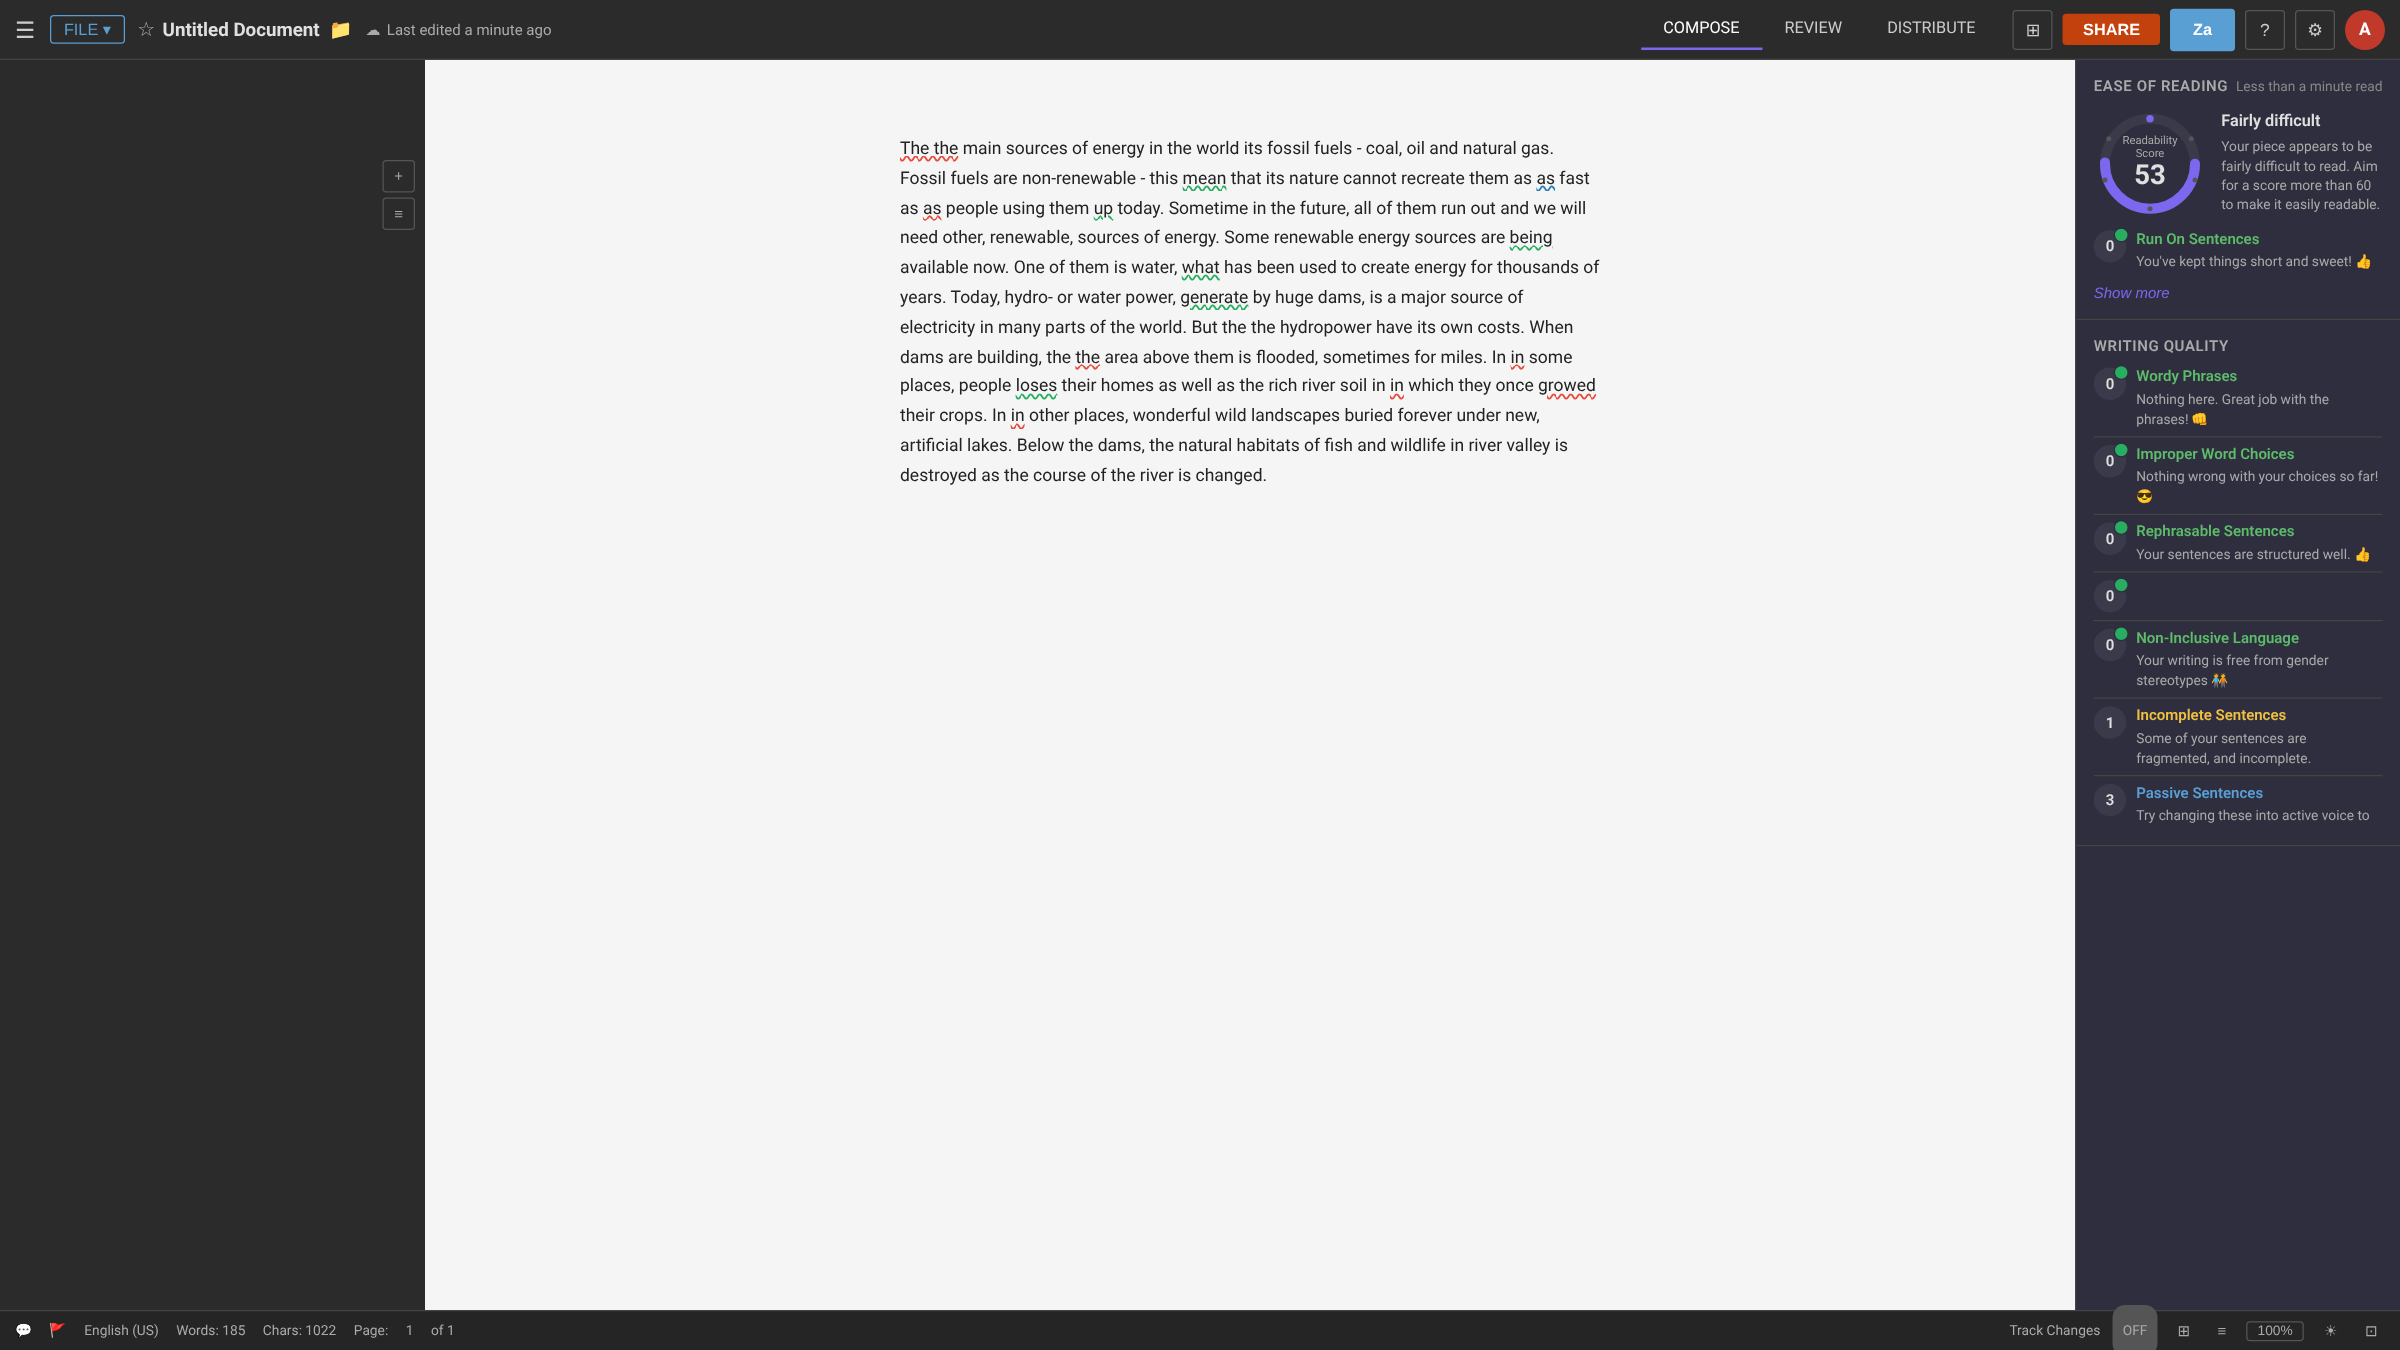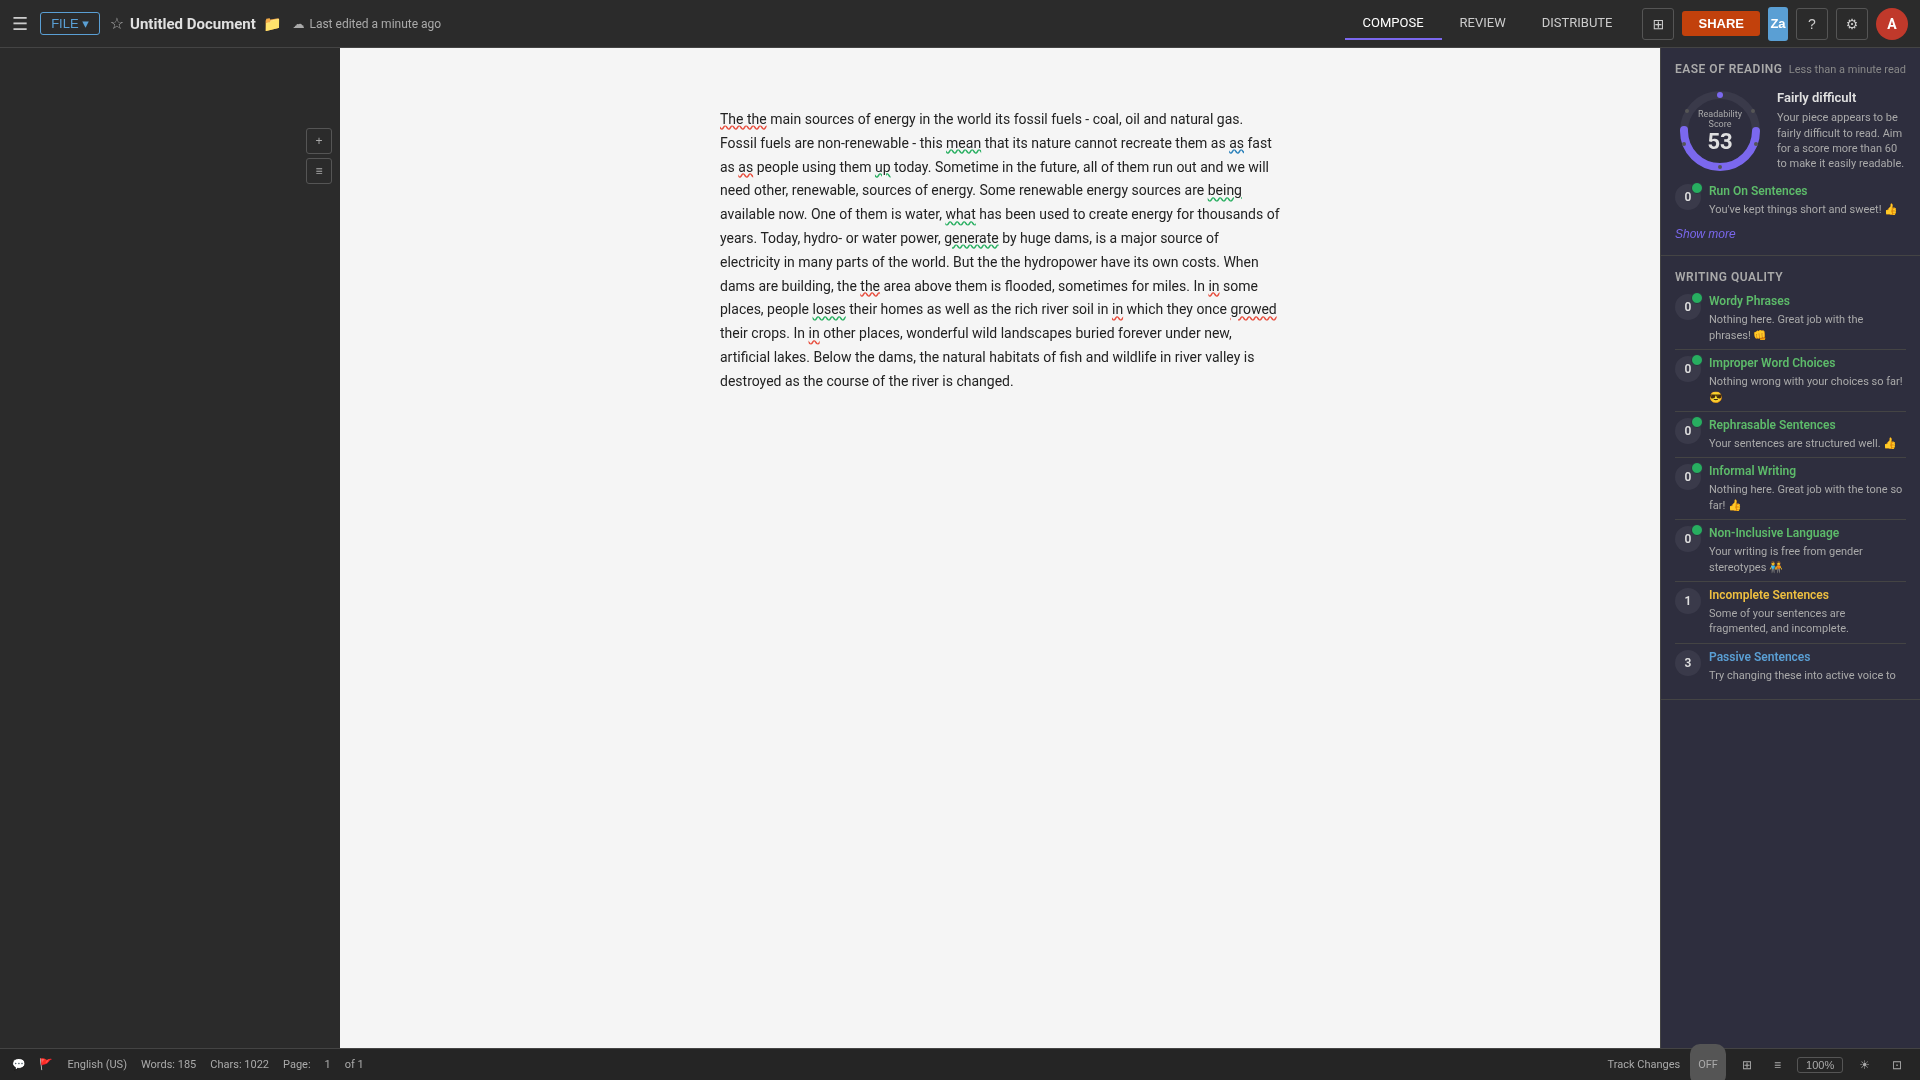--- a/index.html
+++ b/index.html
@@ -85,21 +85,21 @@
       padding: 5px 16px;
       border-radius: 3px;
       cursor: pointer;
       font-size: 13px;
       font-weight: 600;
     }
     .btn-za {
       background: #5a9fd4;
       border: none;
       color: #fff;
-      width: 20px;
+      width: 52px;
       height: 34px;
       border-radius: 3px;
       cursor: pointer;
       font-size: 13px;
       font-weight: 700;
     }
     .avatar {
       width: 32px;
       height: 32px;
       border-radius: 50%;
@@ -447,24 +447,20 @@
         <div class="count-badge has-check">0</div>
         <div class="item-info">
           <div class="item-title green">Rephrasable Sentences</div>
           <div class="item-desc">Your sentences are structured well. 👍</div>
         </div>
       </div>
       <div class="divider"></div>
 
       <div class="run-on-item">
         <div class="count-badge has-check">0</div>
-        <div class="item-info">
-          <div class="item-title green">Informal Writing</div>
-          <div class="item-desc">Nothing here. Great job with the tone so far! 👍</div>
-        </div>
       </div>
       <div class="divider"></div>
 
       <div class="run-on-item">
         <div class="count-badge has-check">0</div>
         <div class="item-info">
           <div class="item-title green">Non-Inclusive Language</div>
           <div class="item-desc">Your writing is free from gender stereotypes 🧑‍🤝‍🧑</div>
         </div>
       </div>

